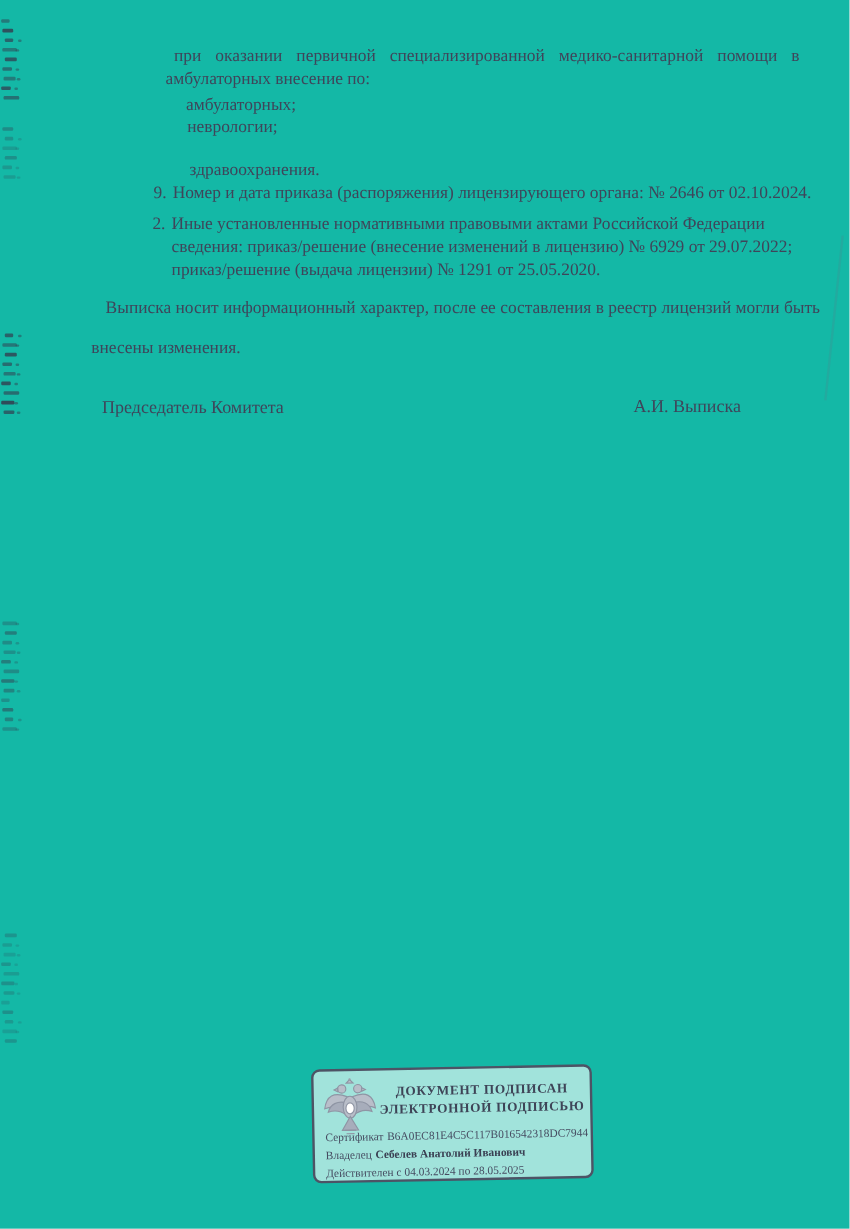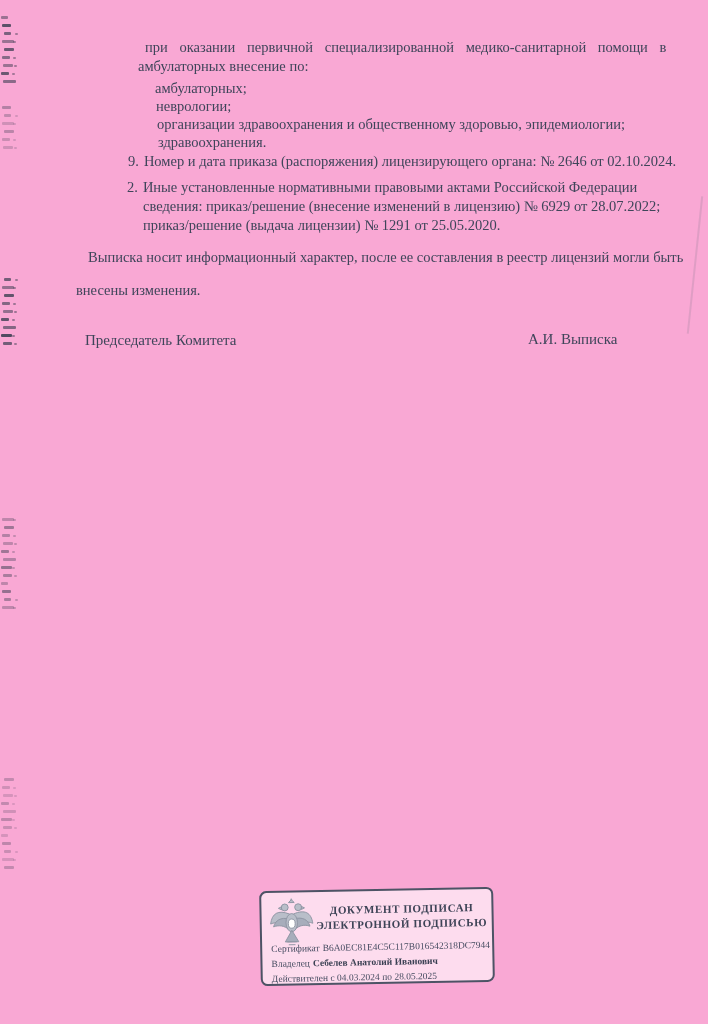--- a/index.html
+++ b/index.html
@@ -1,19 +1,19 @@
 <!DOCTYPE html>
 <html><head>
 <meta charset="utf-8">
 <style>
   html,body{margin:0;padding:0;background:#e9e9e9;}
   .page{
     position:relative;
     width:708px;height:1024px;
-    background:#f9a8d4;
+    background:#14b8a6;
     overflow:hidden;
     font-family:"Liberation Serif", serif;
     color:#3f455a;
     filter:blur(0.25px);
   }
   .tline{position:absolute;white-space:nowrap;font-size:14.5px;line-height:19px;}
   .justified{word-spacing:8px;}
   .num{margin-right:5px;}
   .sig{font-size:15px;}
   
@@ -123,31 +123,30 @@
       <div class="dash" style="left: 2px; top: 858px; width: 12px; height: 2.6px; background: rgba(52, 57, 76, 0.18);"></div>
       <div class="dash" style="left: 13px; top: 858.5px; width: 2.6px; height: 2.2px; background: rgba(52, 57, 76, 0.165);"></div>
       <div class="dash" style="left: 4px; top: 866px; width: 10px; height: 2.6px; background: rgba(52, 57, 76, 0.27);"></div>
     </div>
   <div class="edge-streak"></div>
 
   <div class="tline justified" style="left:145px;top:38px">при оказании первичной специализированной медико-санитарной помощи в</div>
   <div class="tline" style="left:138px;top:57px">амбулаторных внесение по:</div>
   <div class="tline" style="left:155px;top:79px">амбулаторных;</div>
   <div class="tline" style="left:156px;top:97px">неврологии;</div>
-  <div class="tline" style="left:157px;top:115px">организации здравоохранения и общественному здоровью, эпидемиологии;</div>
   <div class="tline" style="left:158px;top:133px">здравоохранения.</div>
 
   <div class="tline" style="left:128px;top:152px">
     <span class="num">9.</span><span>Номер и дата приказа (распоряжения) лицензирующего органа: № 2646 от 02.10.2024.</span>
   </div>
 
   <div class="tline" style="left:127px;top:178px">
     <span class="num">2.</span><span>Иные установленные нормативными правовыми актами Российской Федерации</span>
   </div>
-  <div class="tline" style="left:143px;top:197px">сведения: приказ/решение (внесение изменений в лицензию) № 6929 от 28.07.2022;</div>
+  <div class="tline" style="left:143px;top:197px">сведения: приказ/решение (внесение изменений в лицензию) № 6929 от 29.07.2022;</div>
   <div class="tline" style="left:143px;top:216px">приказ/решение (выдача лицензии) № 1291 от 25.05.2020.</div>
 
   <div class="tline" style="left:88px;top:248px">Выписка носит информационный характер, после ее составления в реестр лицензий могли быть</div>
   <div class="tline" style="left:76px;top:281px">внесены изменения.</div>
 
   <div class="tline sig" style="left:85px;top:331px">Председатель Комитета</div>
   <div class="tline sig" style="left:528px;top:330px">А.И. Выписка</div>
 
   <div class="stamp">
     <svg class="stamp-emblem" viewBox="0 0 48 54">

